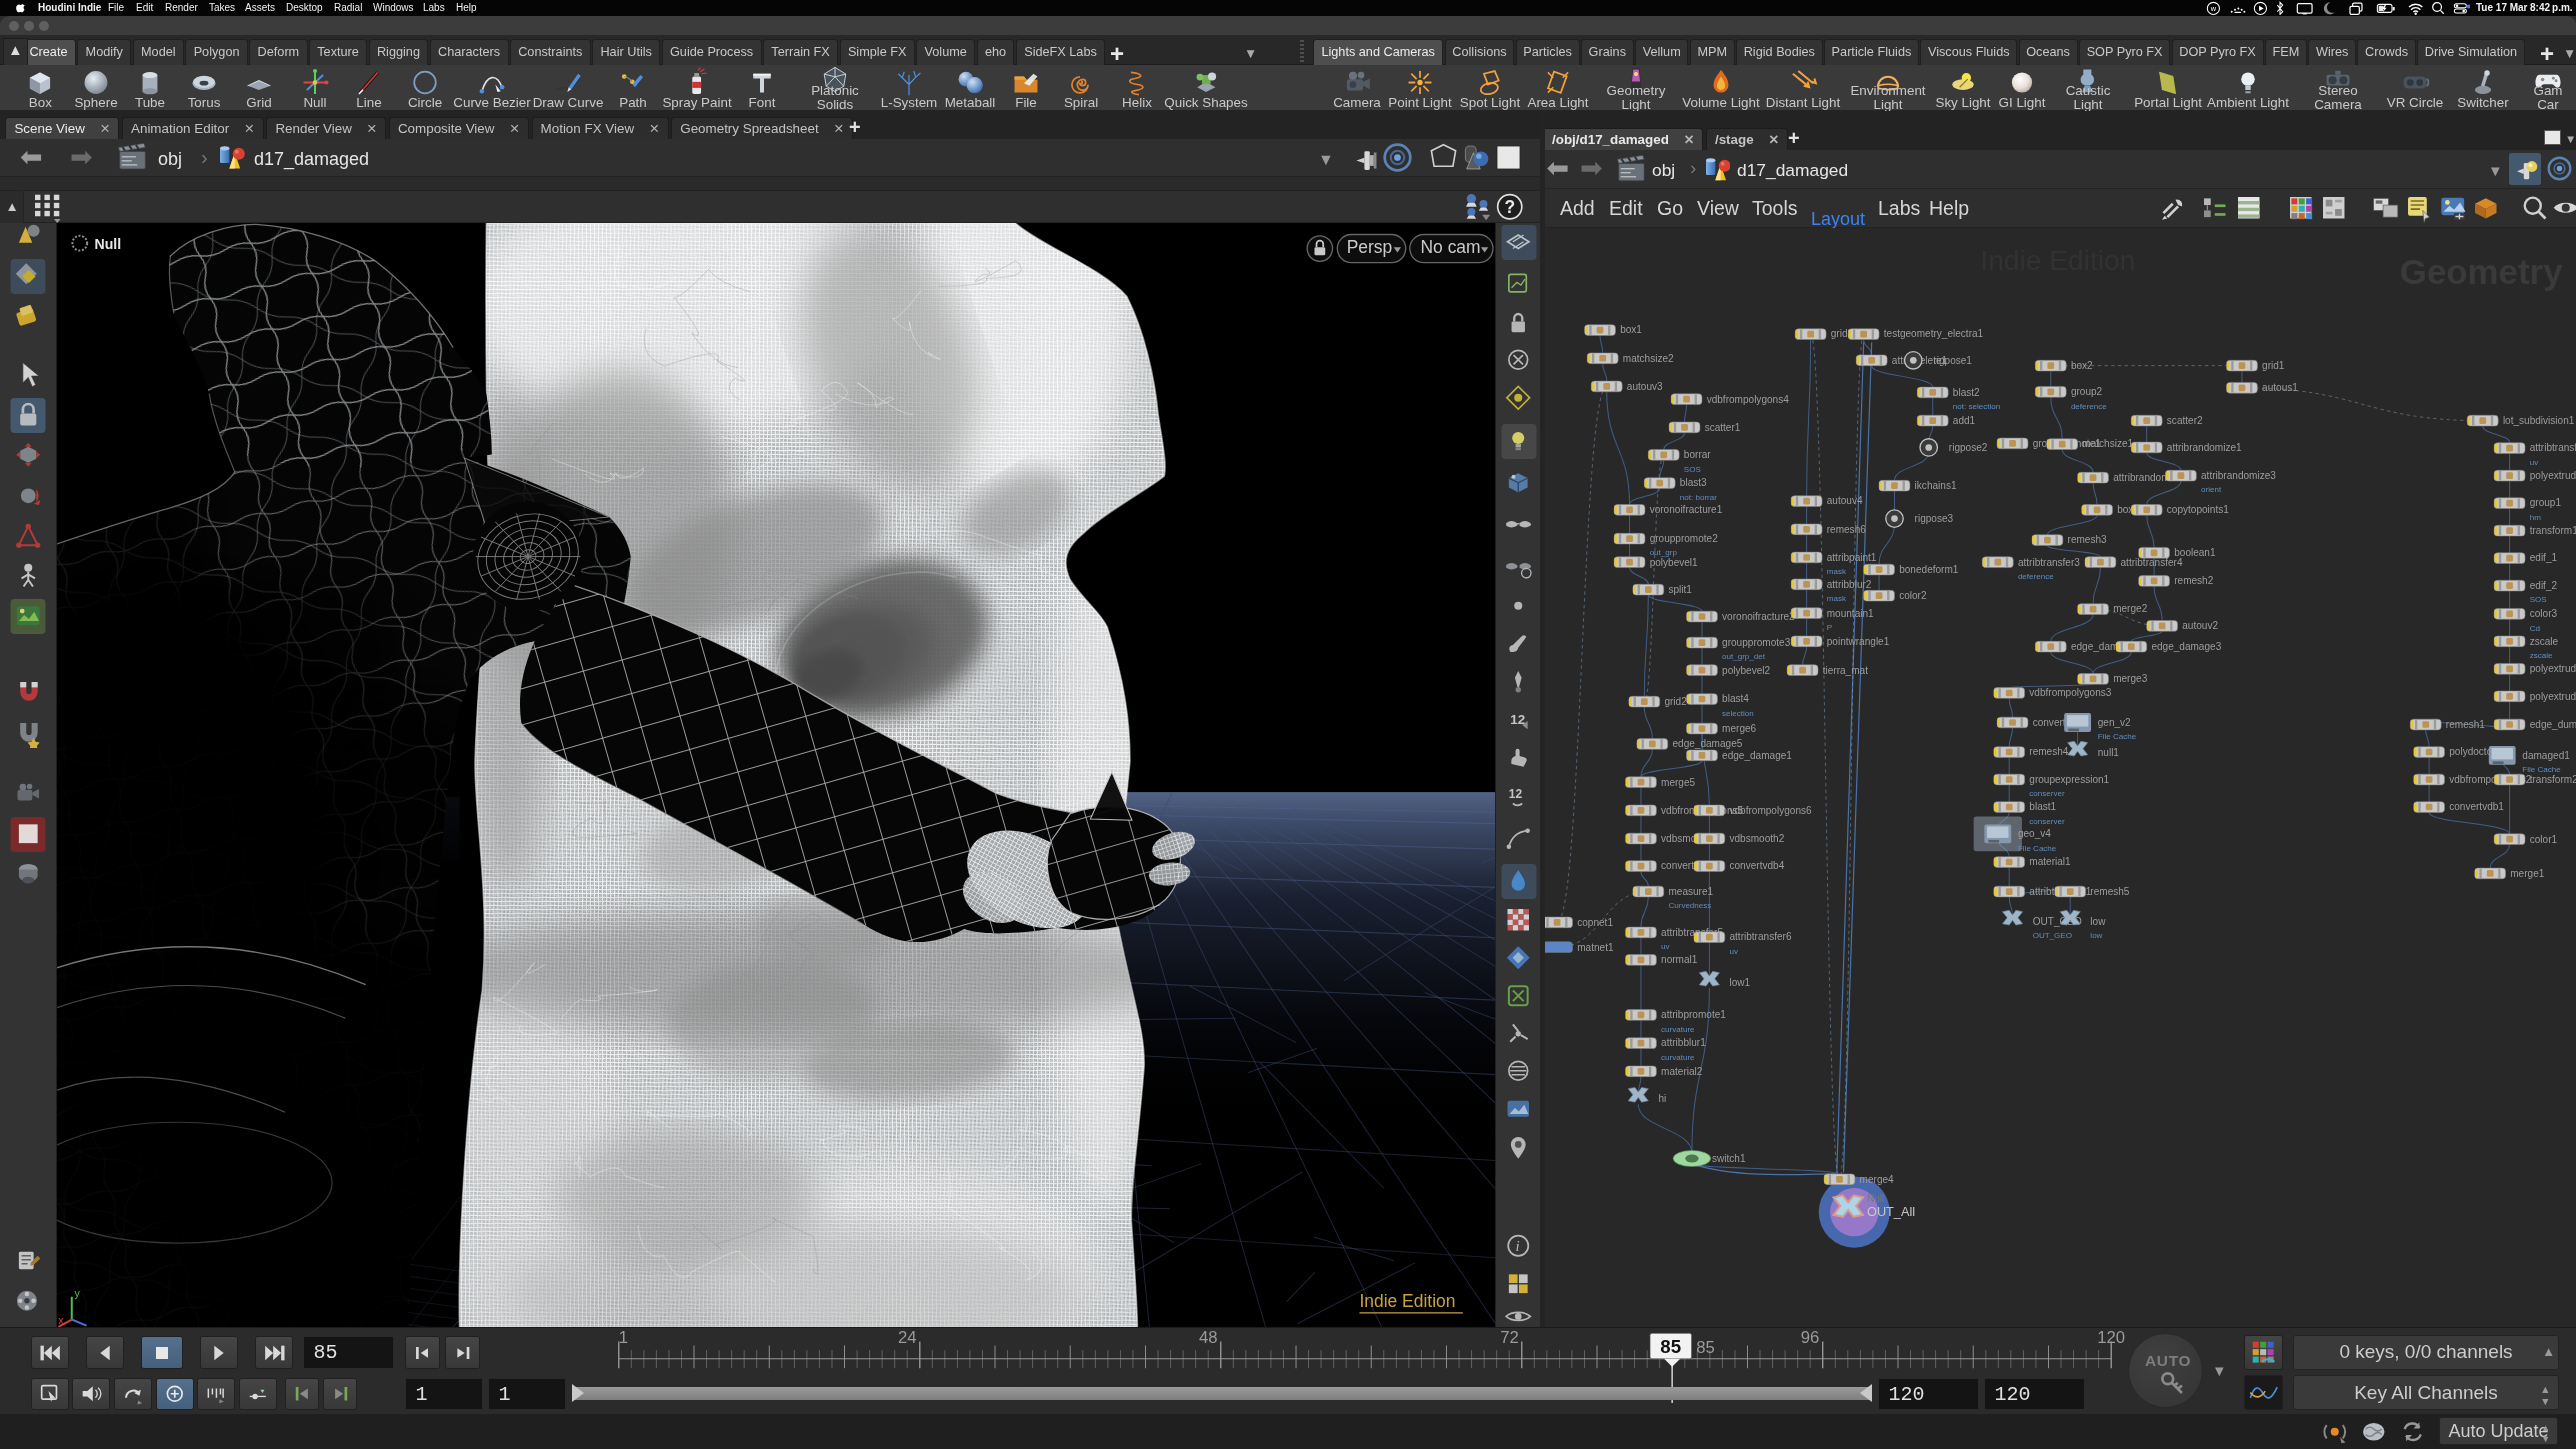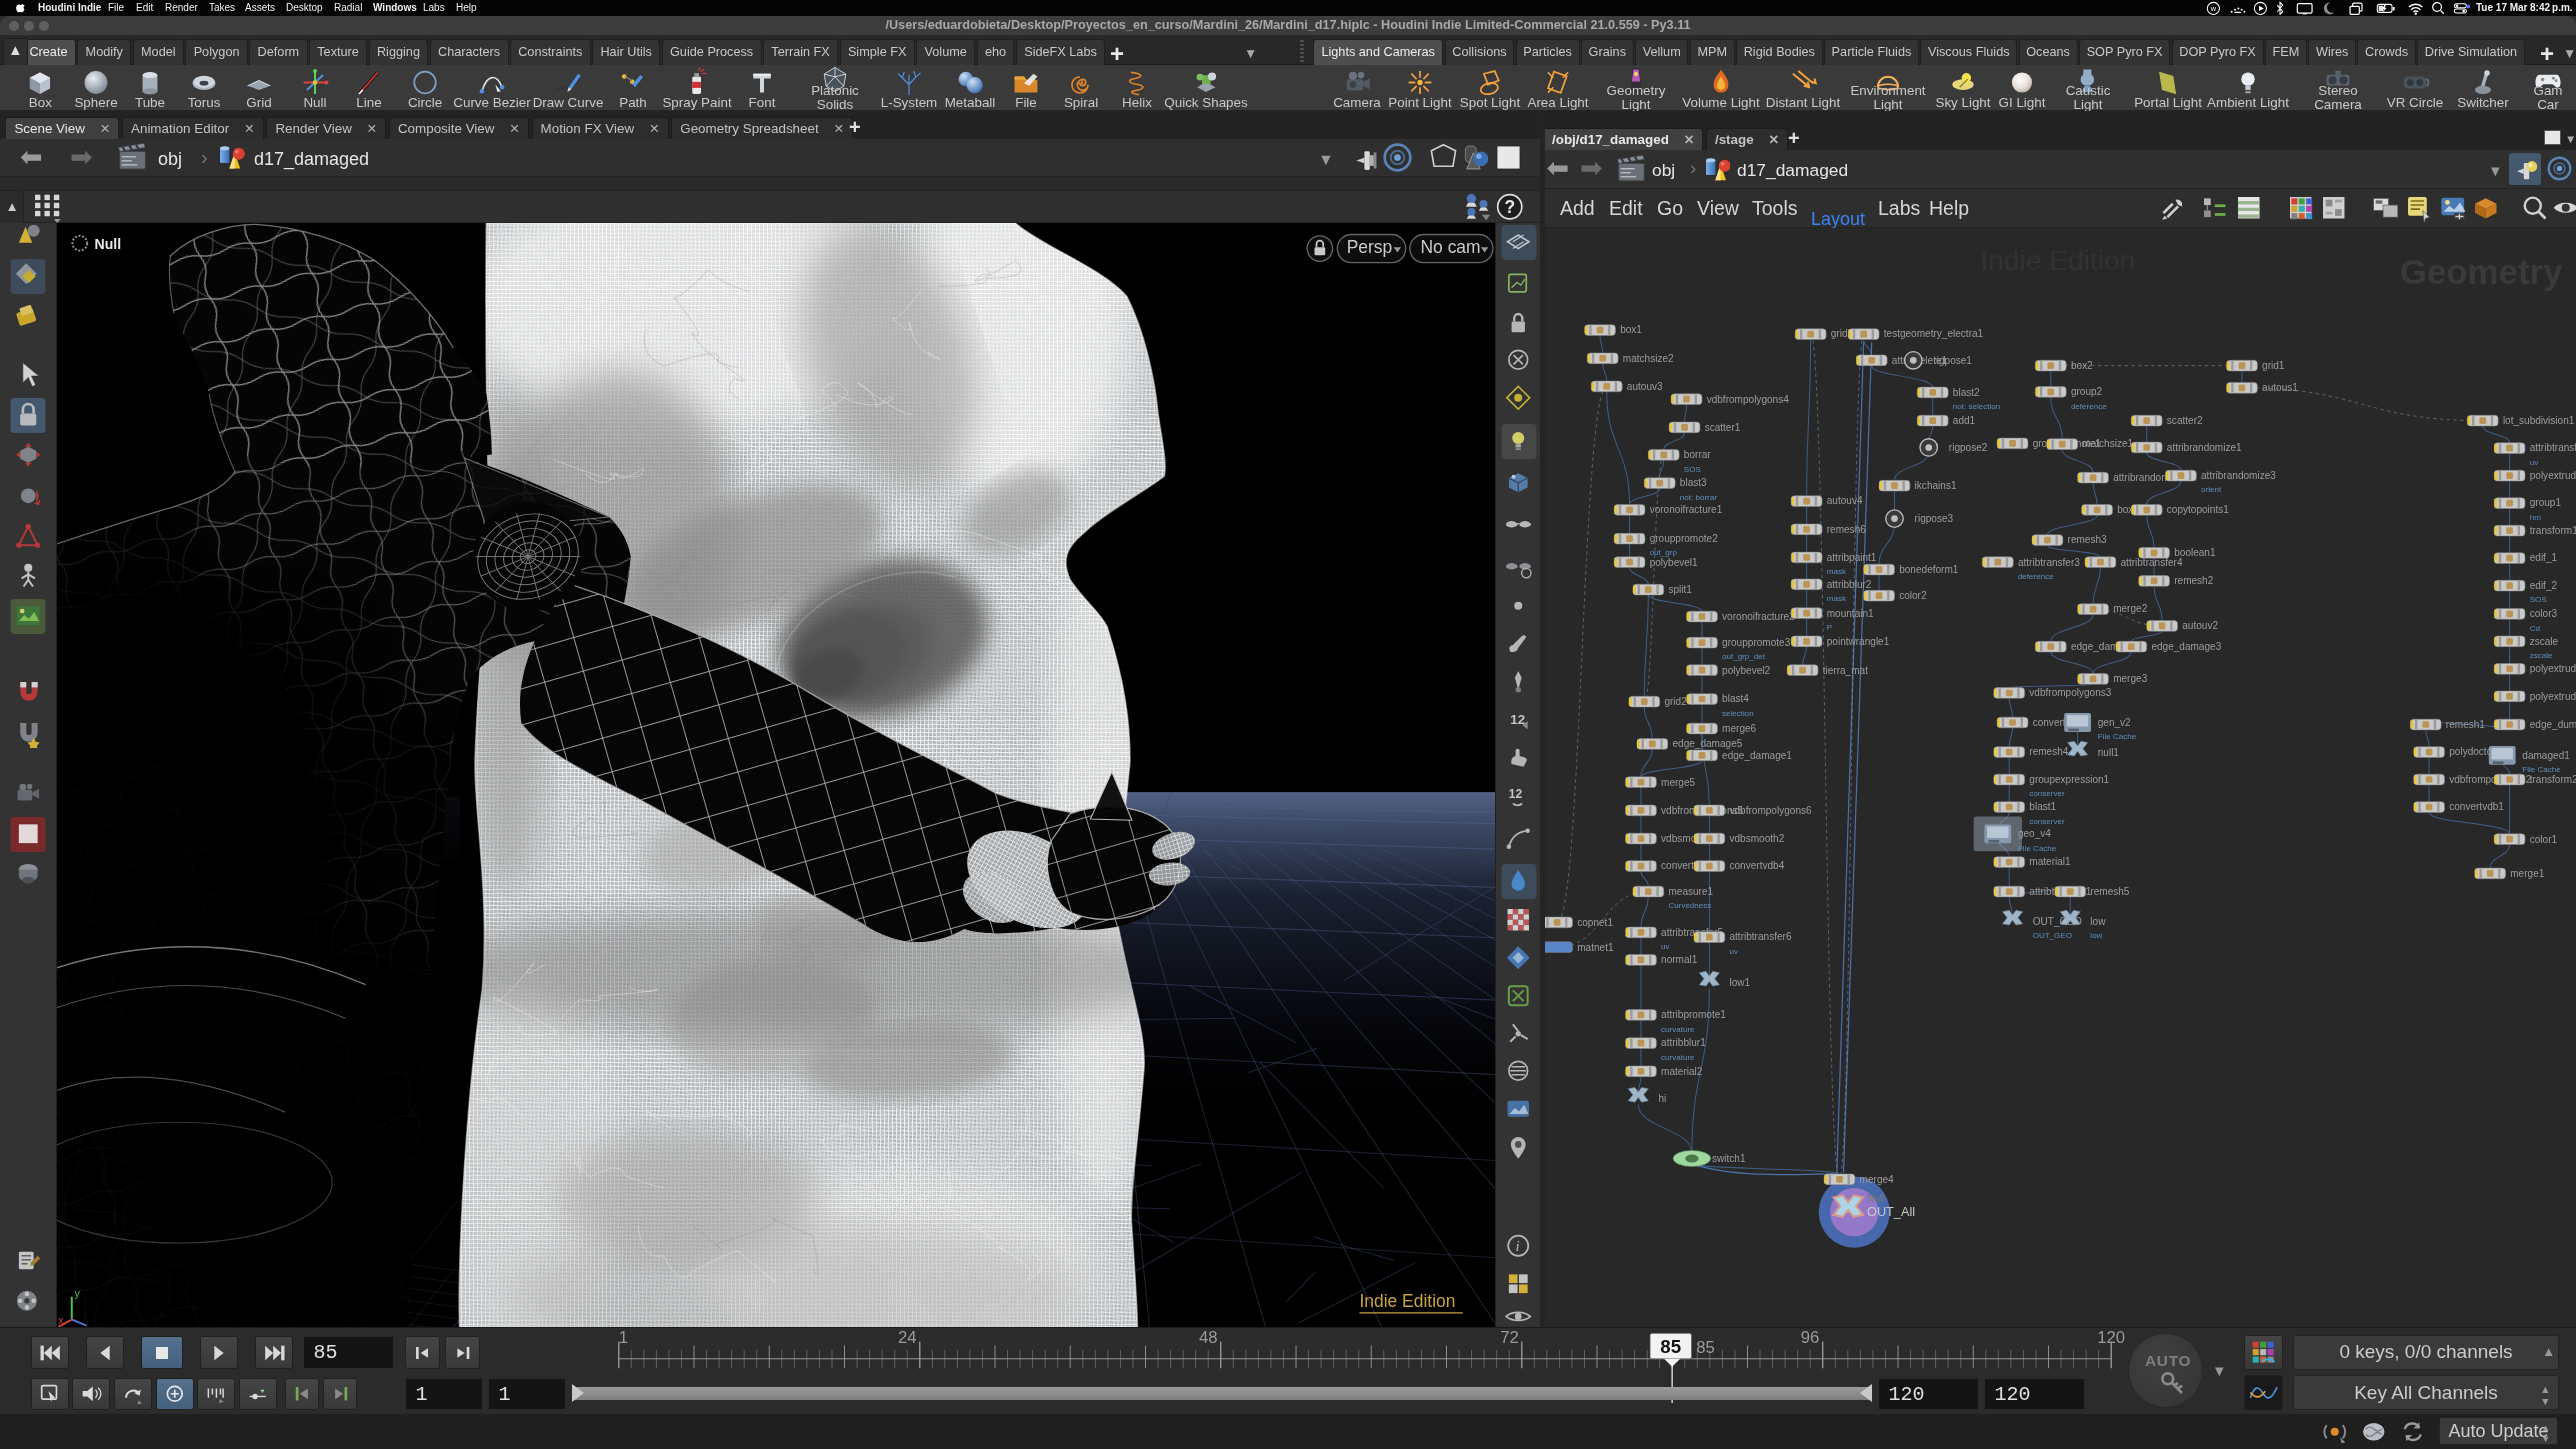--- a/index.html
+++ b/index.html
@@ -47,21 +47,21 @@
         <path d="M13.5 2.3 c0 1.2 -.5 2.3 -1.3 3.1 c-.8 .9 -2 1.5 -3.1 1.4 c-.1 -1.1 .4 -2.3 1.2 -3.1 c.8 -.9 2.1 -1.5 3.2 -1.4 Z M16.5 14.6 c-.5 1.2 -.8 1.7 -1.4 2.8 c-.9 1.5 -2.2 3.4 -3.9 3.4 c-1.4 0 -1.8 -.9 -3.7 -.9 c-1.9 0 -2.3 .9 -3.8 1 c-1.6 0 -2.8 -1.7 -3.8 -3.2 C-2.2 13.6 -2.5 8.4 0.1 5.6 c1.1 -1.3 2.9 -2.1 4.5 -2.1 c1.7 0 2.8 1 4.2 1 c1.4 0 2.2 -1 4.2 -1 c1.5 0 3 .8 4.1 2.2 c-3.6 2 -3 7.1 -.6 8.9 Z" fill="#ffffff" transform="translate(3,0) scale(0.85)"></path>
       </svg></div>
     <div class="mi" style="left:38px;font-weight:bold">Houdini Indie</div>
     <div class="mi" style="left:108px;font-weight:normal">File</div>
     <div class="mi" style="left:136px;font-weight:normal">Edit</div>
     <div class="mi" style="left:165px;font-weight:normal">Render</div>
     <div class="mi" style="left:209px;font-weight:normal">Takes</div>
     <div class="mi" style="left:245px;font-weight:normal">Assets</div>
     <div class="mi" style="left:286px;font-weight:normal">Desktop</div>
     <div class="mi" style="left:334px;font-weight:normal">Radial</div>
-    <div class="mi" style="left:373px;font-weight:bold">Windows</div>
+    <div class="mi" style="left:373px;font-weight:normal">Windows</div>
     <div class="mi" style="left:423px;font-weight:normal">Labs</div>
     <div class="mi" style="left:456px;font-weight:normal">Help</div>
     <div class="mi" style="left:2206px;top:0.7px"><svg width="14.8" height="14.8" viewBox="0 0 22 22" style="font-size:15px">
         <circle cx="11" cy="11" r="9" fill="none" stroke="#fff" stroke-width="1.6"></circle>
         <text x="11" y="15" font-size="11" fill="#fff" text-anchor="middle" font-family="Liberation Sans">w</text>
       </svg></div>
     <div class="mi" style="left:2229px;top:0.7px"><svg width="17.4" height="14.8" viewBox="0 0 26 22">
         <g fill="#fff">
           <circle cx="4" cy="16" r="1.5"></circle>
           <circle cx="9" cy="13" r="1.5"></circle>
@@ -110,21 +110,20 @@
         <circle cx="16" cy="15" r="2" fill="#fff"></circle>
         <circle cx="23" cy="8" r="3" fill="#5a6af0"></circle>
       </svg></div>
     <div class="mi" style="left:2476px;font-weight:bold">Tue 17 Mar</div>
     <div class="mi" style="left:2530px;font-weight:bold">8:42 p.m.</div>
   </div>
 <div id="titlebar" class="abs">
     <div class="dot" style="left:9.4px"></div>
     <div class="dot" style="left:24px"></div>
     <div class="dot" style="left:39px"></div>
-    <div id="title-text">/Users/eduardobieta/Desktop/Proyectos_en_curso/Mardini_26/Mardini_d17.hiplc - Houdini Indie Limited-Commercial 21.0.559 - Py3.11</div>
   </div>
 <div id="shelftabs" class="abs">
     <div class="tabflex" style="left:1313px">
       <div class="stab act" style="padding:0 7.4px;">Lights and Cameras</div>
       <div class="stab" style="padding:0 6.7px;">Collisions</div>
       <div class="stab" style="padding:0 6.7px;">Particles</div>
       <div class="stab" style="padding:0 6.7px;">Grains</div>
       <div class="stab" style="padding:0 6.7px;">Vellum</div>
       <div class="stab" style="padding:0 6.7px;">MPM</div>
       <div class="stab" style="padding:0 6.7px;">Rigid Bodies</div>

